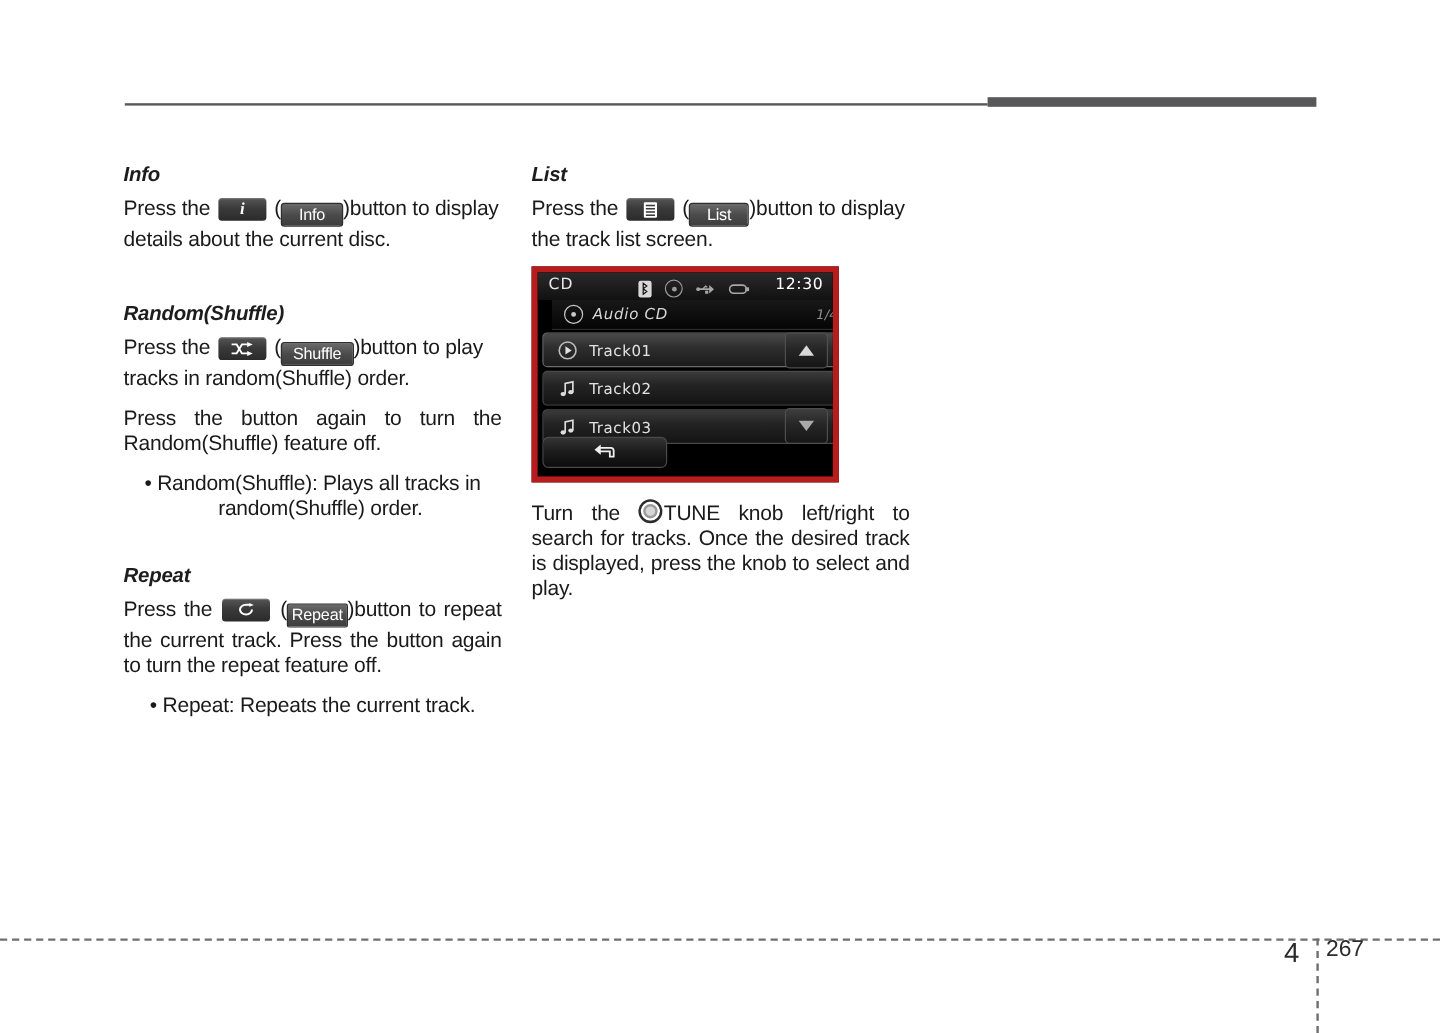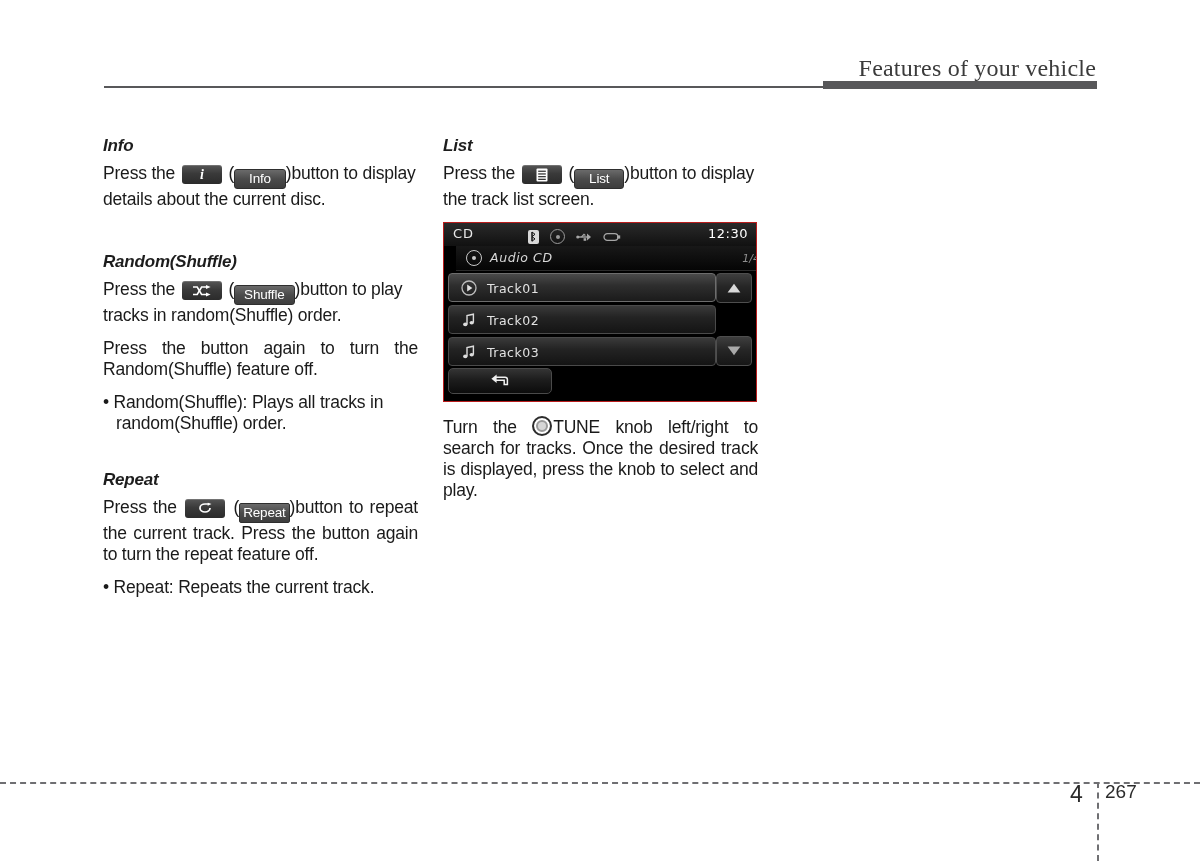--- a/index.html
+++ b/index.html
@@ -111,20 +111,21 @@
 
   p.bullet {
     font-family: "Liberation Sans", sans-serif;
     font-size: 17.5px;
     line-height: 21px;
     color: #1a1a1a;
     margin: 0 0 12px 0;
     padding-left: 13px;
     text-indent: -13px;
     letter-spacing: -0.2px;
+    text-align: center;
   }
 
   .gap-lg { height: 30px; }
   .gap-md { height: 24px; }
 
   
   .hw-key {
     display: inline-block;
     vertical-align: -5px;
     width: 40px;
@@ -167,25 +168,25 @@
     border-radius: 50%;
     background: #d6d6d6;
     border: 2px solid #2c2c2c;
     box-shadow: inset 0 0 0 2px #ffffff, inset 0 0 0 4px #9a9a9a;
     margin-right: 1px;
   }
 
   
   .hu {
     position: relative;
-    width: 314px;
+    width: 256px;
     height: 180px;
     margin: 8px 0 14px 0;
     background: #000000;
-    border: 1px solid #b91c1c;
+    border: 5px solid #b91c1c;
     box-sizing: border-box;
     font-family: "DejaVu Sans", sans-serif;
     overflow: hidden;
     text-align: center;
   }
   .hu-statusbar {
     position: absolute; left: 0; top: 0;
     width: 100%; height: 23px;
     background: linear-gradient(#2a2a2a, #111111);
     border-bottom: 1px solid #000;
@@ -288,21 +289,20 @@
     background: linear-gradient(#343434, #1d1d1d 45%, #0c0c0c);
     border: 1px solid #4a4a4a;
     box-sizing: border-box;
     display: flex; align-items: center; justify-content: center;
   }
 </style>
 </head>
 <body>
 
 <div class="page-header">
-  <div class="header-title">Features of your vehicle</div>
   <div class="header-rule-thin"></div>
   <div class="header-rule-thick"></div>
 </div>
 
 <div class="col col-left">
 
   <div>
     <div class="sec-title">Info</div>
     <p class="body nojust"><span>Press the</span>
       <span class="hw-key"><span class="glyph-i">i</span></span>

